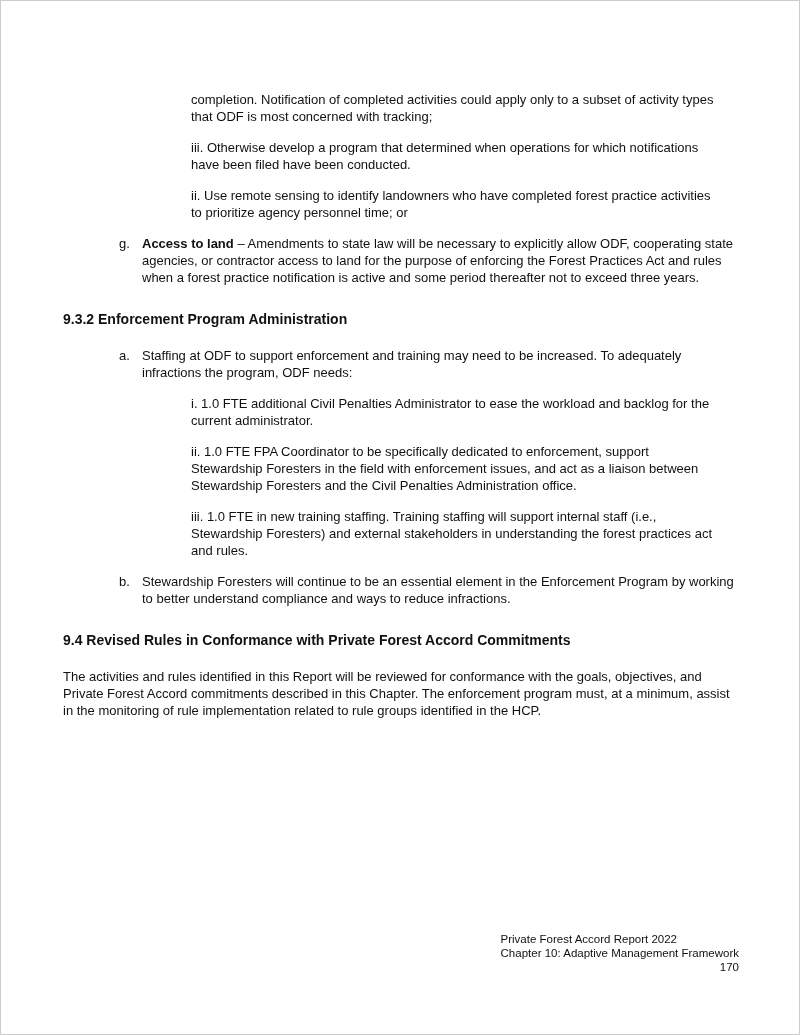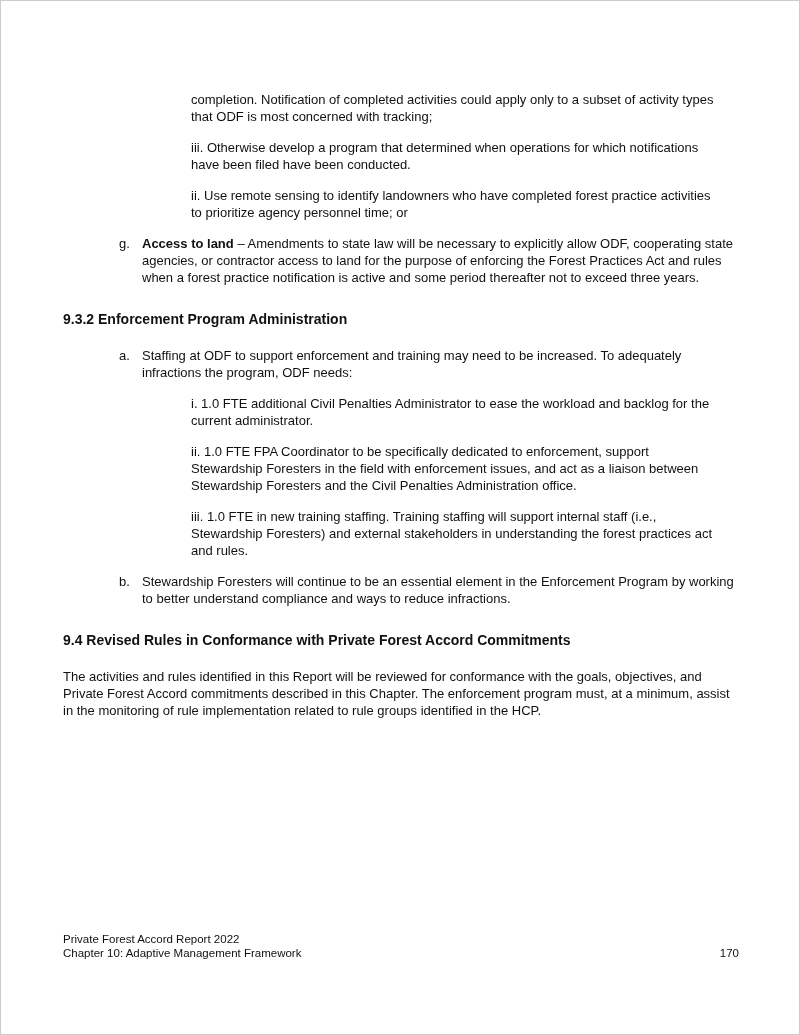--- a/index.html
+++ b/index.html
@@ -58,20 +58,21 @@
     position: absolute;
     left: 62px;
     right: 60px;
     top: 931px;
     display: flex;
     justify-content: space-between;
     align-items: flex-end;
     font-size: 11.5px;
     line-height: 14px;
     color: #111111;
+    flex-direction: column;
   }
 </style>
 </head>
 <body>
 
 <div class="page">
 
   <div class="para indent-2">completion. Notification of completed activities could apply only to a subset of activity types that ODF is most concerned with tracking;</div>
 
   <div class="para indent-2">iii. Otherwise develop a program that determined when operations for which notifications have been filed have been conducted.</div>

